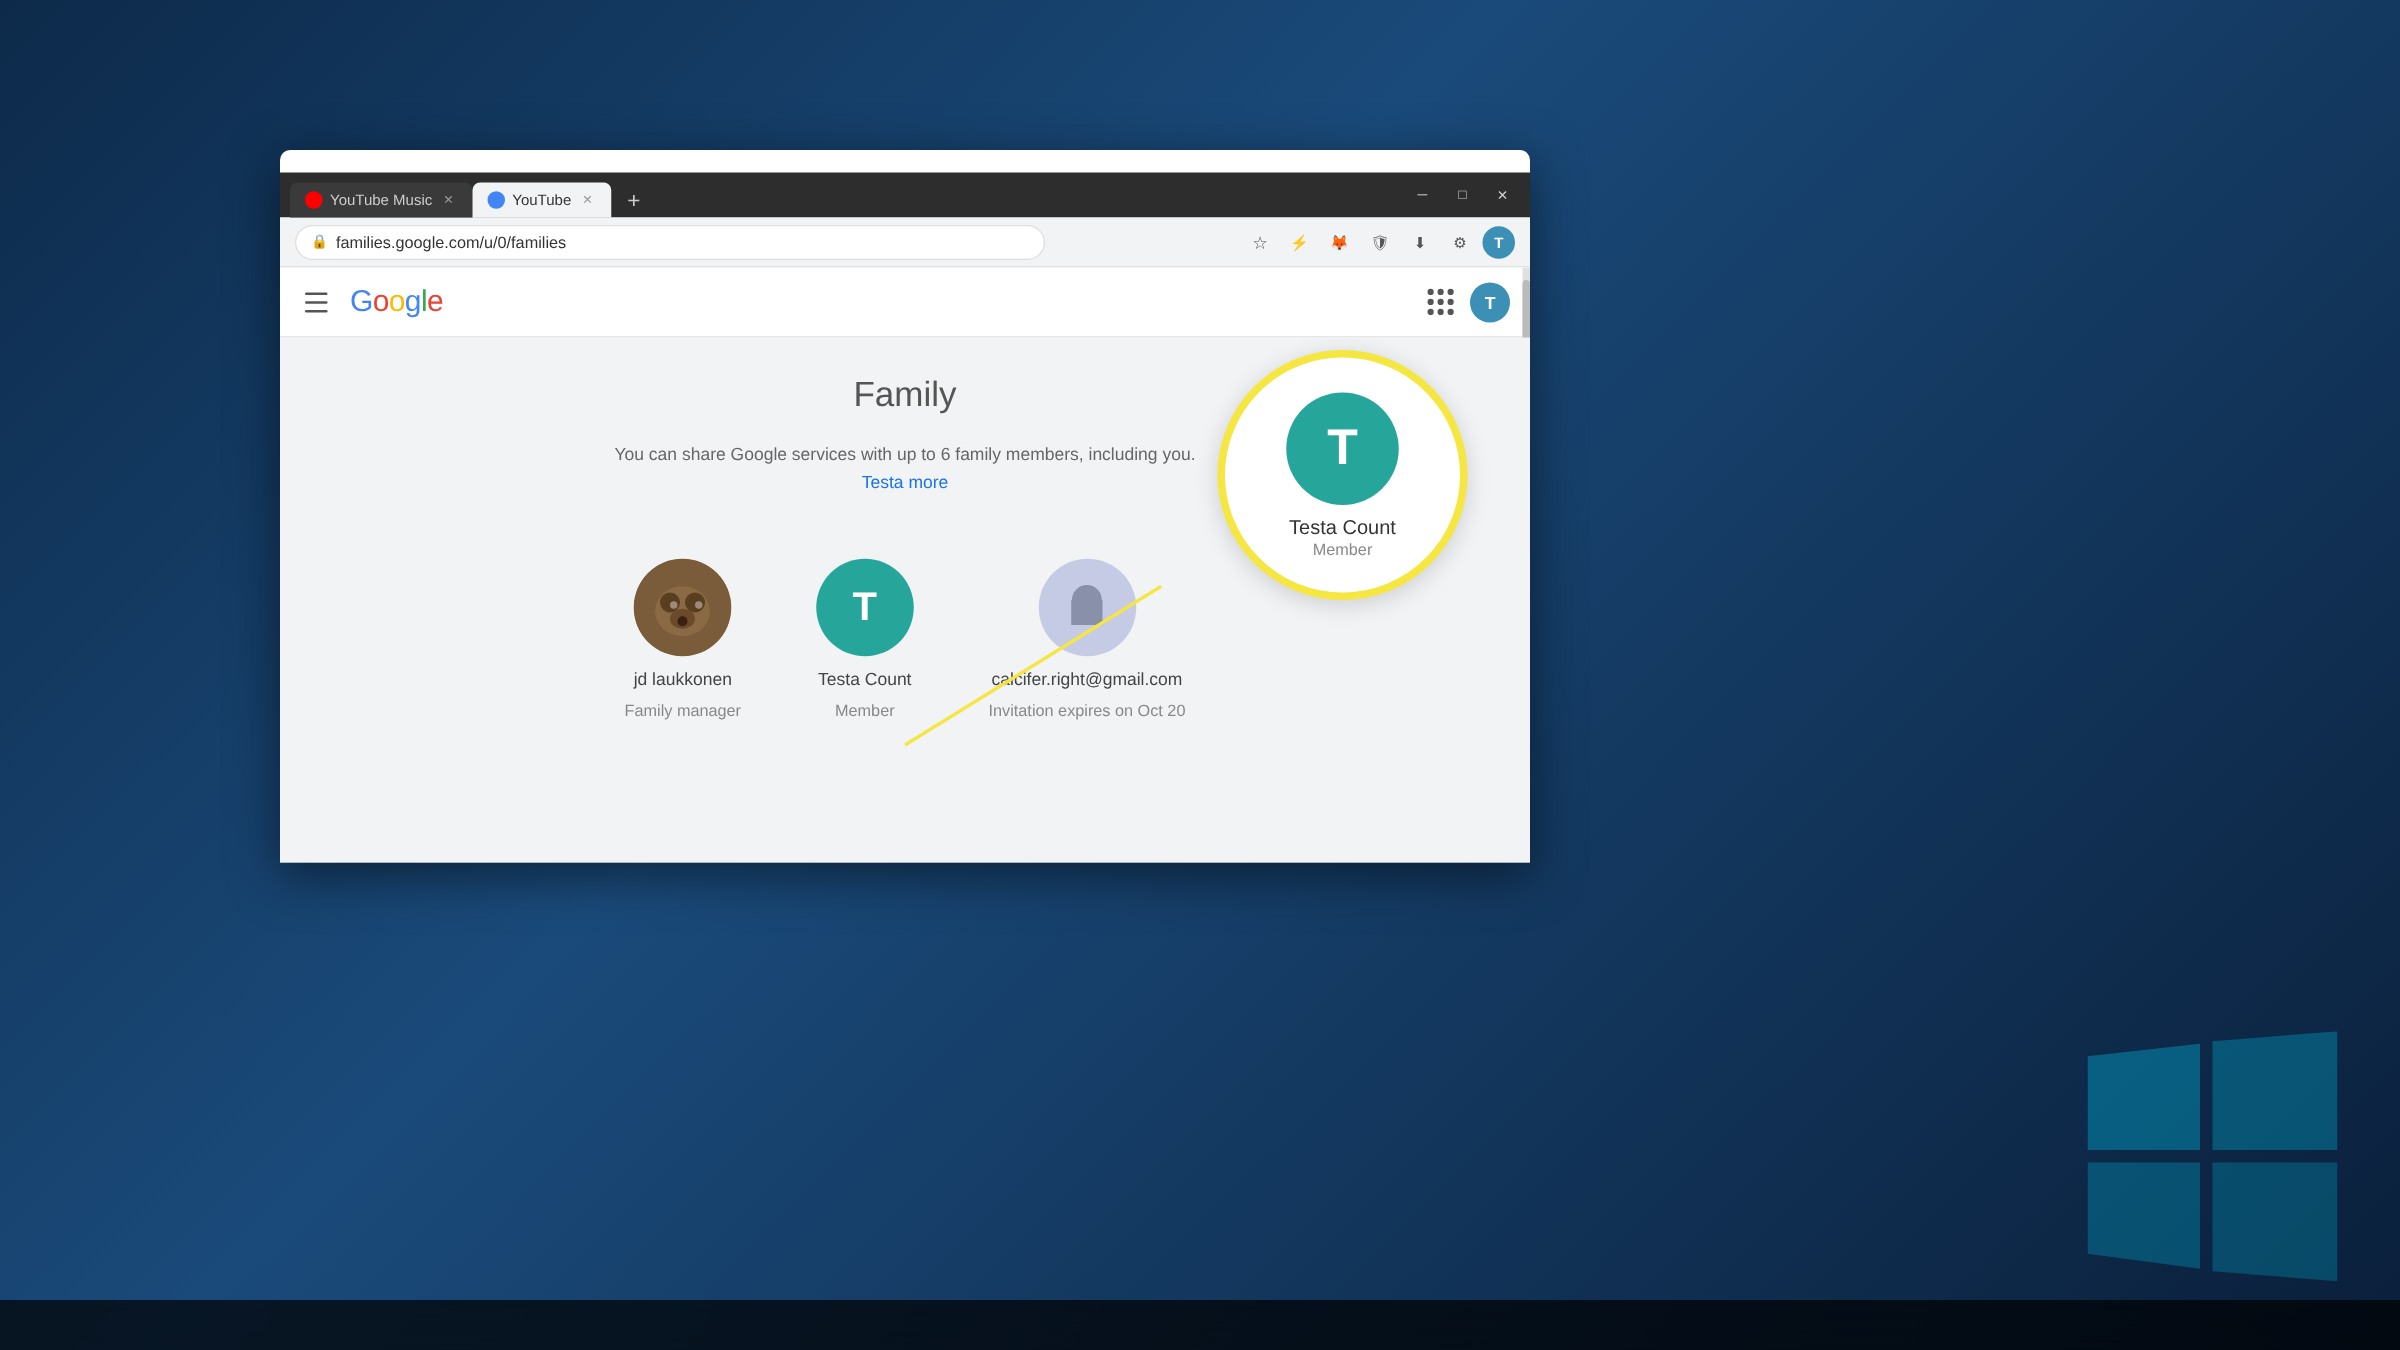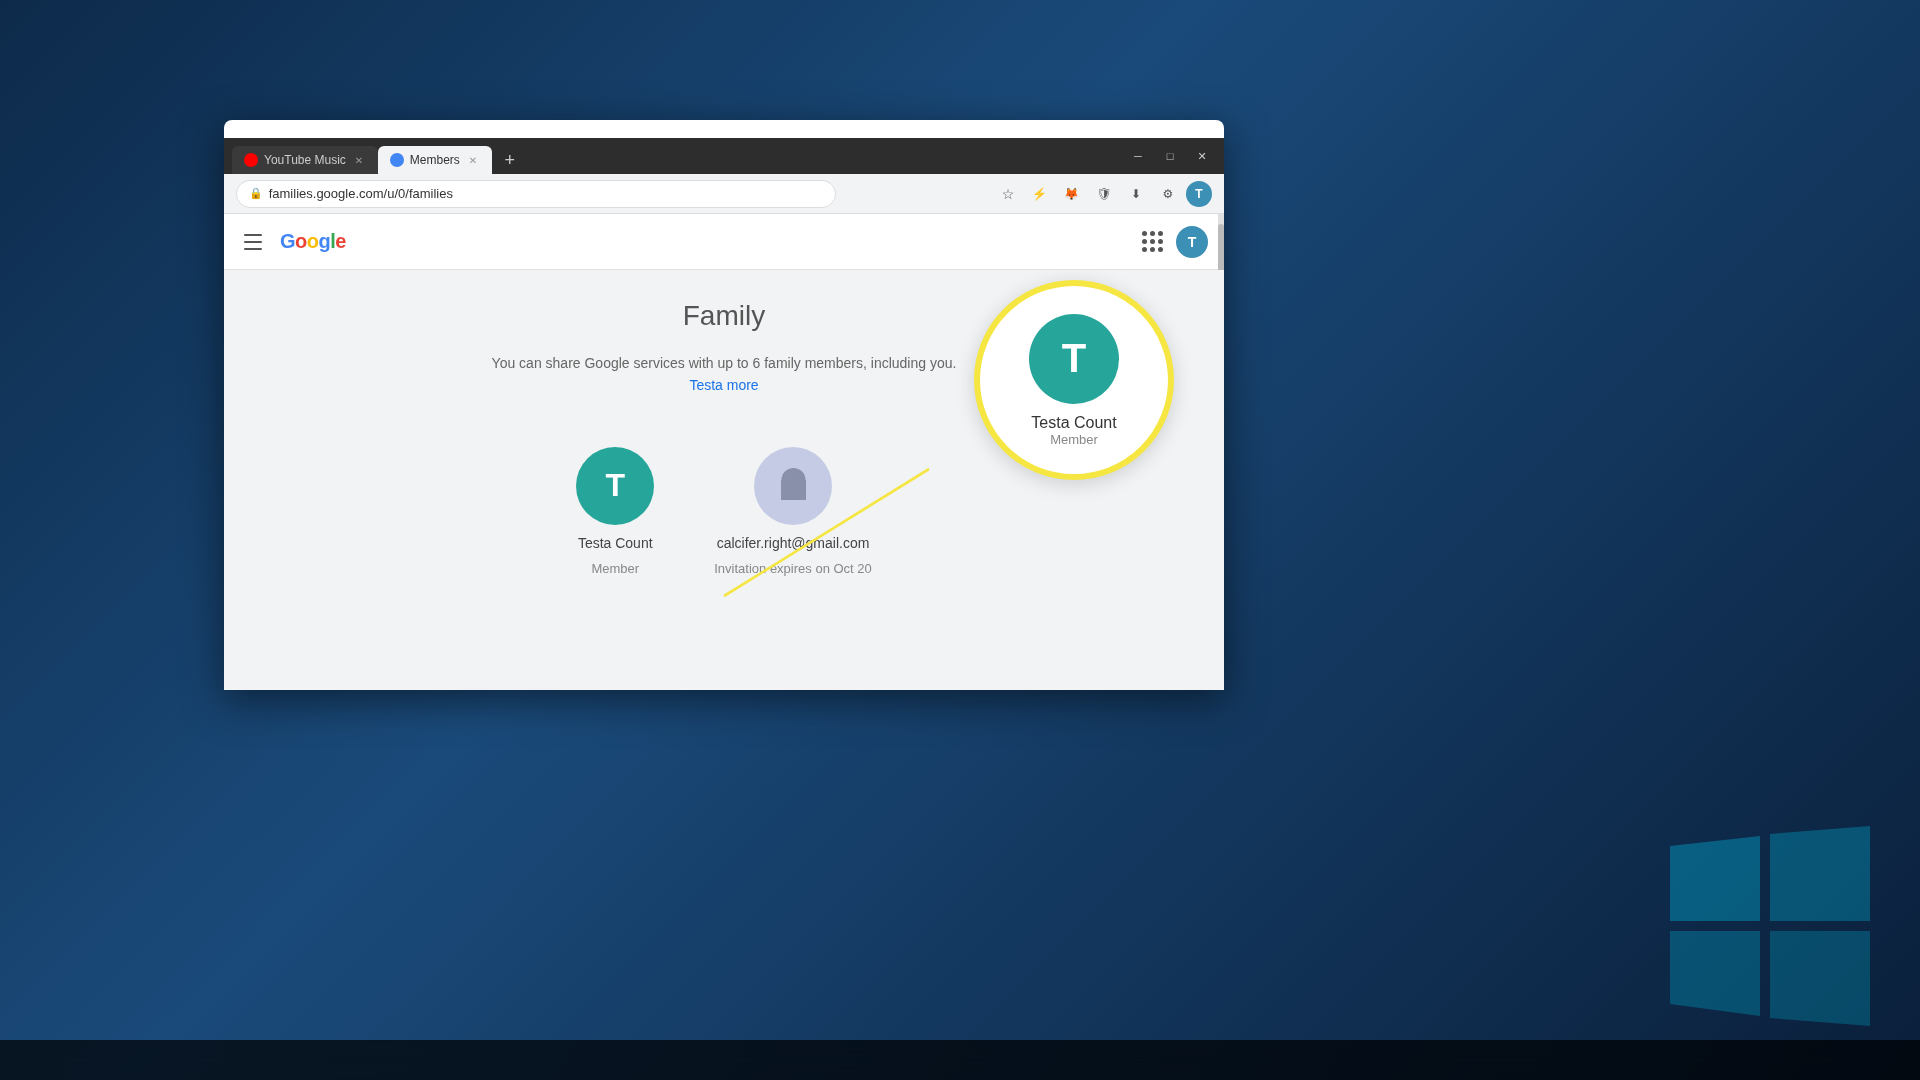--- a/index.html
+++ b/index.html
@@ -226,22 +226,22 @@
     }
 
     .hamburger-line {
       width: 18px;
       height: 2px;
       background: #555;
       border-radius: 1px;
     }
 
     .google-logo {
-      font-size: 20px;
-      font-weight: 700;
+      font-size: 24px;
+      font-weight: 400;
       letter-spacing: -0.5px;
       cursor: pointer;
     }
 
     .g-blue { color: #4285f4; }
     .g-red { color: #ea4335; }
     .g-yellow { color: #fbbc05; }
     .g-green { color: #34a853; }
 
     .header-right {
@@ -500,21 +500,21 @@
       <div class="tabs-container">
 
         <div class="tab inactive">
           <span class="tab-favicon" style="background:#ff0000;"></span>
           <span>YouTube Music</span>
           <span class="tab-close">✕</span>
         </div>
 
         <div class="tab active">
           <span class="tab-favicon" style="background:#4285f4;"></span>
-          <span>Members</span>
+          <span>YouTube</span>
           <span class="tab-close">✕</span>
         </div>
 
         <div class="new-tab-btn">
           <span>+</span>
         </div>
       </div>
 
       <div class="window-controls">
         <div class="win-ctrl">
@@ -605,20 +605,39 @@
         <h1 class="members-title">Family</h1>
 
         <p class="members-desc">
           <span>You can share Google services with up to 6 family members, including you.</span>
           <br>
           <a class="learn-more" href="#">Testa more</a>
         </p>
 
         <div class="members-row">
 
+          <div class="member-item">
+            <div class="member-avatar dog">
+
+              <svg width="78" height="78" viewBox="0 0 78 78" xmlns="http://www.w3.org/2000/svg">
+                <circle cx="39" cy="39" r="39" fill="#7a5c3a"></circle>
+
+                <ellipse cx="39" cy="42" rx="22" ry="20" fill="#8a6a44"></ellipse>
+                <circle cx="29" cy="35" r="8" fill="#5a3e20"></circle>
+                <circle cx="49" cy="35" r="8" fill="#5a3e20"></circle>
+                <ellipse cx="39" cy="48" rx="10" ry="8" fill="#6a4a28"></ellipse>
+                <circle cx="39" cy="50" r="4" fill="#3a2010"></circle>
+
+                <circle cx="32" cy="37" r="3" fill="#fff" opacity="0.4"></circle>
+                <circle cx="52" cy="37" r="3" fill="#fff" opacity="0.4"></circle>
+              </svg>
+            </div>
+            <span class="member-name">jd laukkonen</span>
+            <span class="member-role">Family manager</span>
+          </div>
 
           <div class="member-item">
             <div class="member-avatar teal">
               <span>T</span>
             </div>
             <span class="member-name">Testa Count</span>
             <span class="member-role">Member</span>
           </div>
 
           <div class="member-item">

